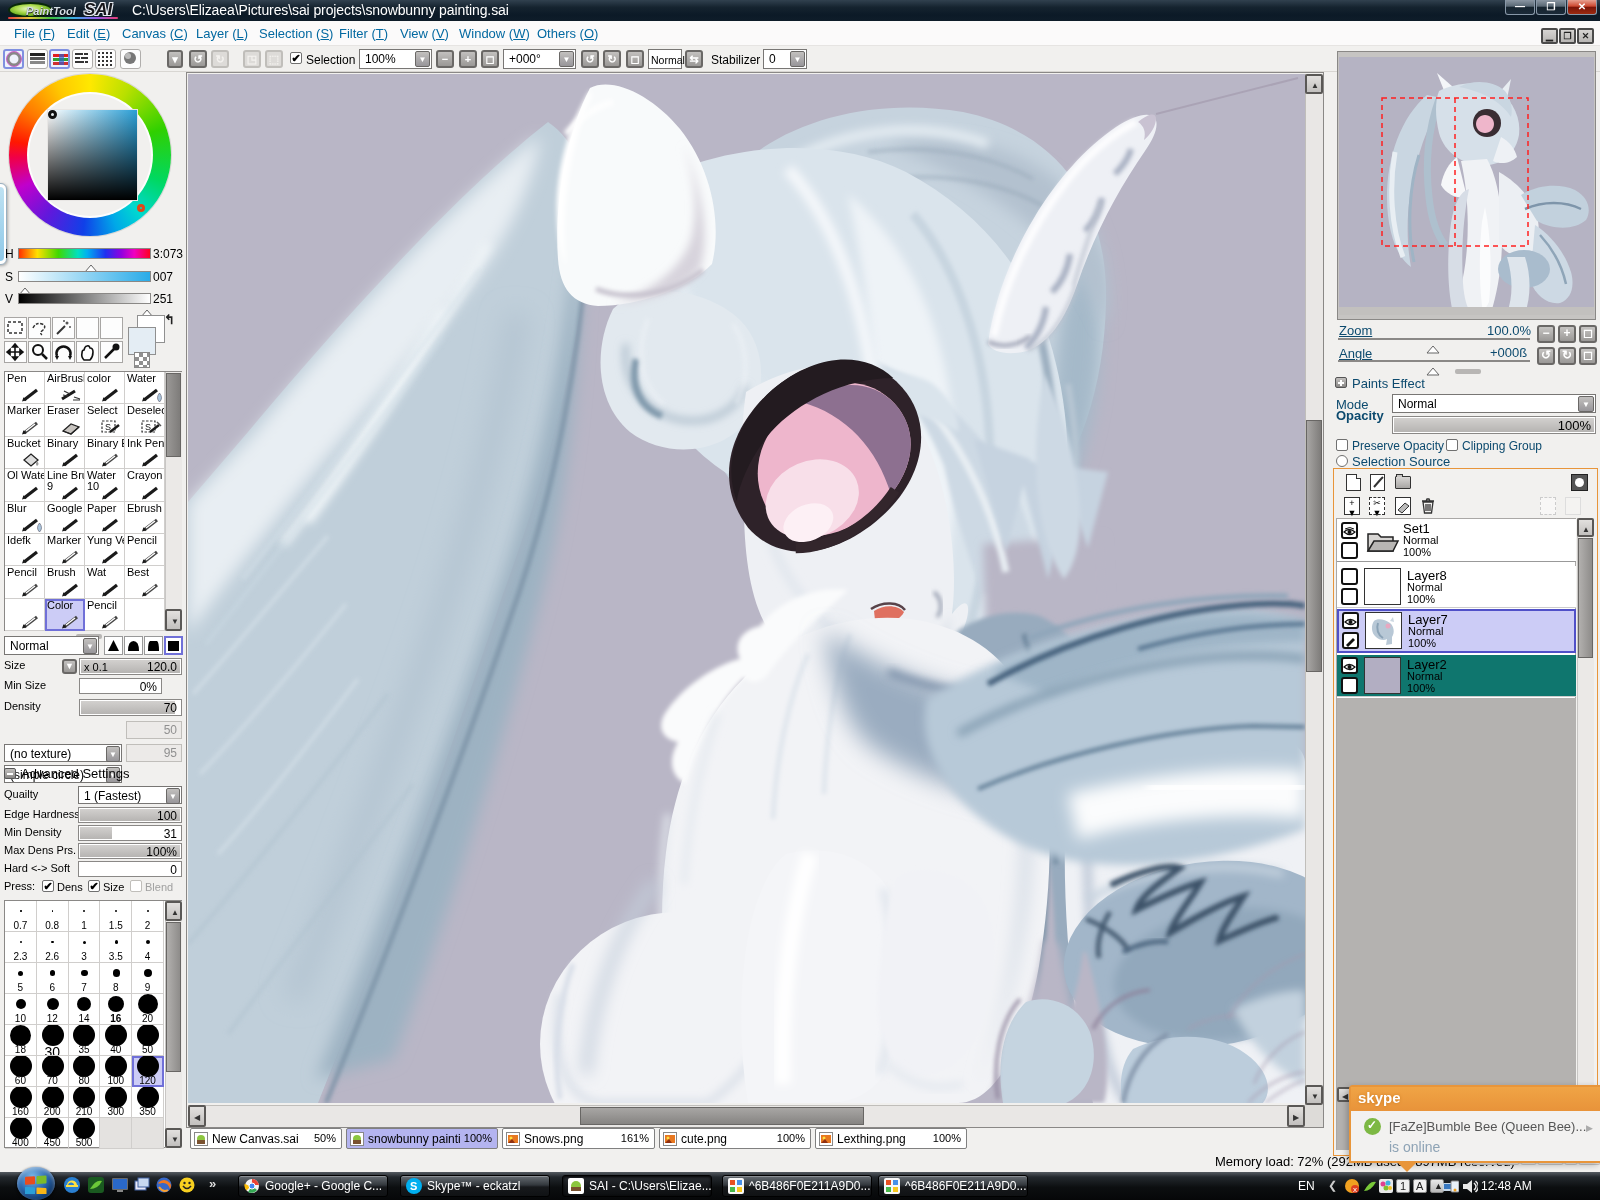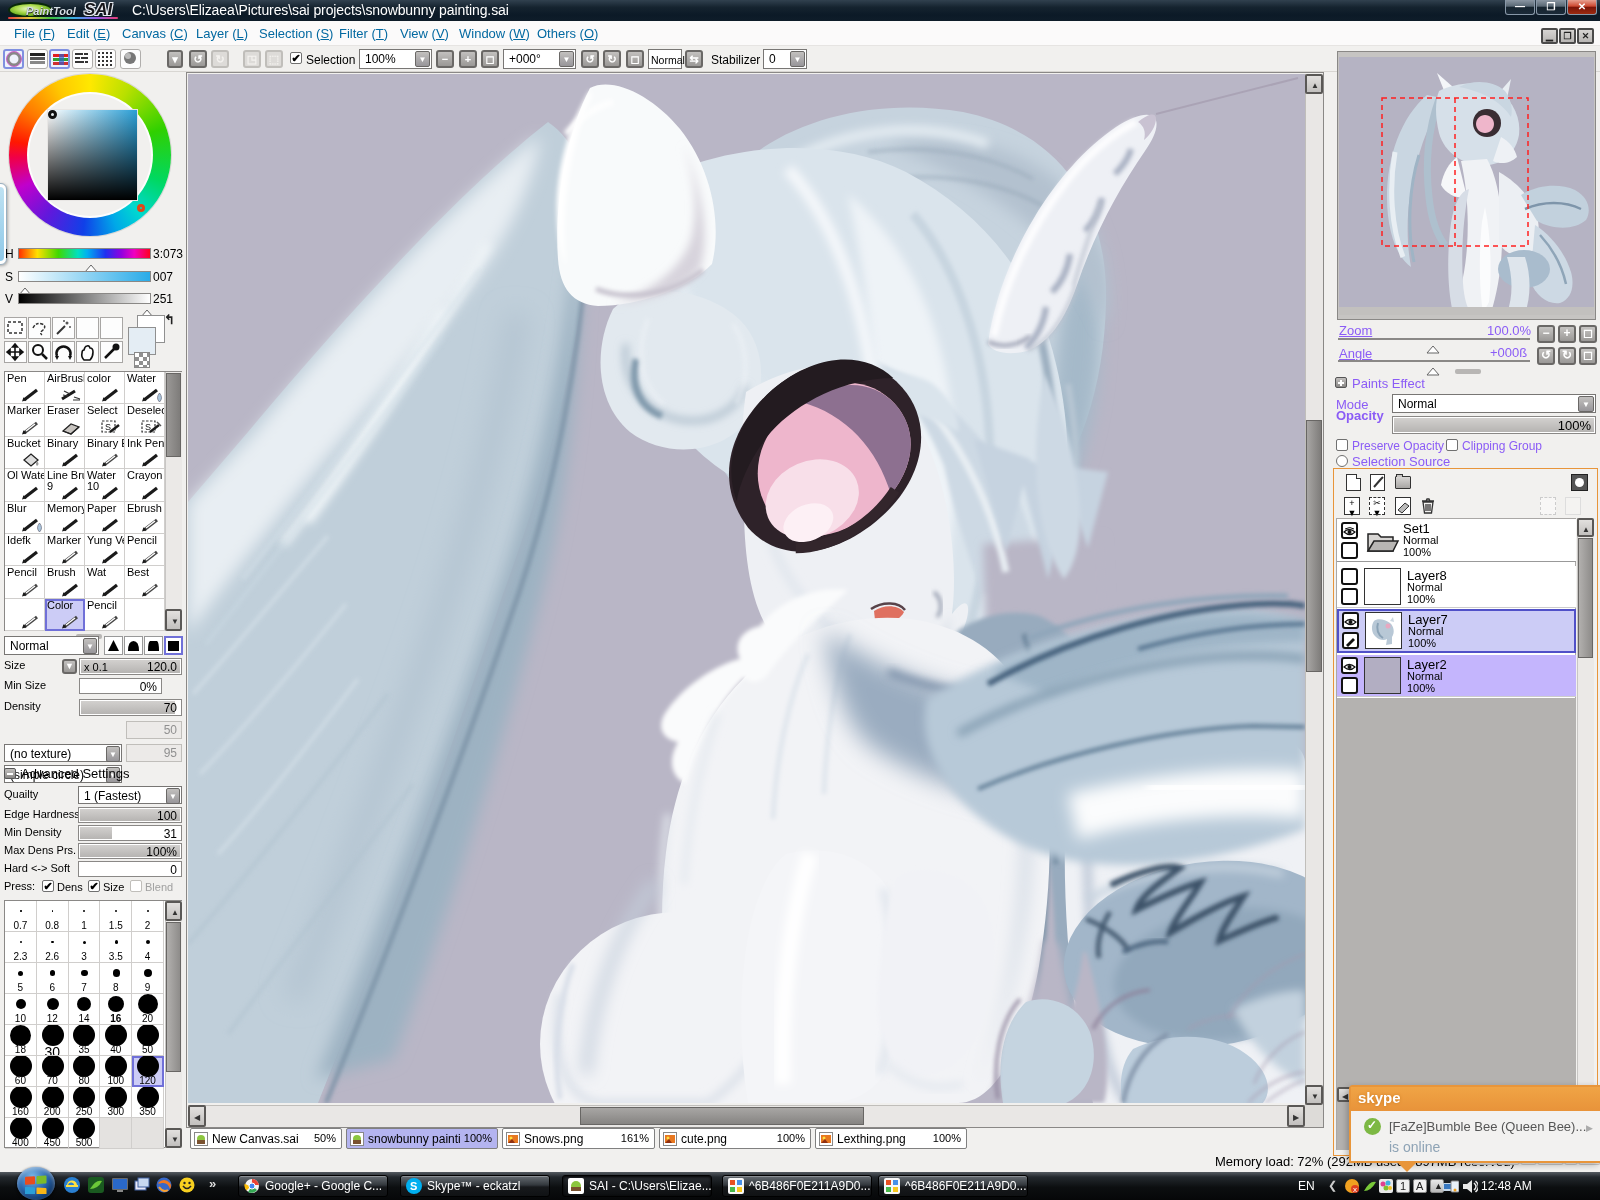--- a/index.html
+++ b/index.html
@@ -52,21 +52,21 @@
 
 #cvwrap{left:186px;top:72px;width:1138px;height:1056px;background:#f1f0ee;border:1px solid #8a8886;}
 #painting{position:absolute;left:1px;top:1px;width:1117px;height:1029px;}
 
 .tab{top:1128px;height:21px;background:#fff;border:1px solid #808080;border-radius:2px;font-size:12px;color:#000;}
 .tab.sel{background:#b4b4f0;}
 .tabico{position:absolute;left:3px;top:3px;width:14px;height:14px;border:1px solid #888;background:#fff;}
 .tabz{position:absolute;right:5px;top:3px;font-size:11px;}
 .tabt{position:absolute;left:21px;top:3px;font-size:12px;white-space:nowrap;max-width:92px;overflow:hidden;}
 
-.rlabel{font-size:13px;color:#8b5cf6;}
+.rlabel{font-size:13px;color:#0c4a6e;}
 .rbtn{position:absolute;width:18px;height:18px;background:linear-gradient(180deg,#c6c4c2,#9a9896);border:2px solid #6a6866;border-radius:3px;color:#fff;font-weight:bold;text-align:center;font-size:12px;line-height:13px;}
 
 #taskbar{left:0;top:1172px;width:1600px;height:28px;background:linear-gradient(180deg,#555b61 0%,#23282d 18%,#0c0e10 55%,#060708 100%);}
 .taskbtn{top:1175px;height:22px;border-radius:3px;border:1px solid #000;background:linear-gradient(180deg,#666c72 0%,#33383d 45%,#17191c 55%,#101214 100%);box-shadow:inset 0 1px 0 rgba(255,255,255,.25);color:#fff;font-size:12px;}
 .taskbtn .ti{position:absolute;left:5px;top:2px;width:16px;height:16px;border-radius:2px;}
 .taskbtn .tt{position:absolute;left:26px;top:3px;white-space:nowrap;}
 .trayico{top:1179px;width:14px;height:14px;border-radius:2px;}
 </style></head><body>
 <div id="page">
 <div id="titlebar" class="abs"></div>
@@ -364,21 +364,21 @@
         <div style="position:absolute;left:2px;top:0;font-size:11px;">Blur</div>
         <svg style="position:absolute;right:1px;bottom:1px" width="22" height="15">
           <path d="M3 13 L16 3" stroke="#1a1a1a" stroke-width="3.2"></path>
           <path d="M1 14.5 l4.5-1.2 -3-3z" fill="#1a1a1a"></path>
         </svg>
         <svg style="position:absolute;right:0;bottom:0" width="9" height="10">
           <path d="M4.5 0 q4 5 0 9 q-4-4 0-9z" fill="#aac6dd" stroke="#667" stroke-width=".7"></path>
         </svg>
       </div>
 <div class="gcell" style="left:40px;top:129.6px;width:40px;height:32.4px;">
-        <div style="position:absolute;left:2px;top:0;font-size:11px;">Memory</div>
+        <div style="position:absolute;left:2px;top:0;font-size:11px;">Google</div>
         <svg style="position:absolute;right:1px;bottom:1px" width="22" height="15">
           <path d="M3 13 L16 3" stroke="#1a1a1a" stroke-width="3.2"></path>
           <path d="M1 14.5 l4.5-1.2 -3-3z" fill="#1a1a1a"></path>
         </svg>
       </div>
 <div class="gcell" style="left:80px;top:129.6px;width:40px;height:32.4px;">
         <div style="position:absolute;left:2px;top:0;font-size:11px;">Paper</div>
         <svg style="position:absolute;right:1px;bottom:1px" width="22" height="15">
           <path d="M3 13 L16 3" stroke="#1a1a1a" stroke-width="3.2"></path>
           <path d="M1 14.5 l4.5-1.2 -3-3z" fill="#1a1a1a"></path>
@@ -680,21 +680,21 @@
 <div class="gcell" style="left:0.0px;top:186.0px;width:31.8px;height:31.0px;">
         <div class="dot" style="left:4.9px;top:-1.0px;width:22px;height:22px;"></div>
         <div style="position:absolute;left:0;right:0;top:19px;text-align:center;font-size:10px;">160</div>
       </div>
 <div class="gcell" style="left:31.8px;top:186.0px;width:31.8px;height:31.0px;">
         <div class="dot" style="left:4.9px;top:-1.0px;width:22px;height:22px;"></div>
         <div style="position:absolute;left:0;right:0;top:19px;text-align:center;font-size:10px;">200</div>
       </div>
 <div class="gcell" style="left:63.6px;top:186.0px;width:31.8px;height:31.0px;">
         <div class="dot" style="left:4.9px;top:-1.0px;width:22px;height:22px;"></div>
-        <div style="position:absolute;left:0;right:0;top:19px;text-align:center;font-size:10px;">250</div>
+        <div style="position:absolute;left:0;right:0;top:19px;text-align:center;font-size:10px;">210</div>
       </div>
 <div class="gcell" style="left:95.4px;top:186.0px;width:31.8px;height:31.0px;">
         <div class="dot" style="left:4.9px;top:-1.0px;width:22px;height:22px;"></div>
         <div style="position:absolute;left:0;right:0;top:19px;text-align:center;font-size:10px;">300</div>
       </div>
 <div class="gcell" style="left:127.2px;top:186.0px;width:31.8px;height:31.0px;">
         <div class="dot" style="left:4.9px;top:-1.0px;width:22px;height:22px;"></div>
         <div style="position:absolute;left:0;right:0;top:19px;text-align:center;font-size:10px;">350</div>
       </div>
 <div class="gcell" style="left:0.0px;top:217.0px;width:31.8px;height:31.0px;">
@@ -1072,21 +1072,21 @@
  <div class="abs" style="left:26px;top:1px;width:37px;height:37px;border:1px solid #333;background:#fff;"><svg width="35" height="35">
           <path d="M8 8 C5 12 5 20 10 24 C13 27 18 28 21 26 L20 32 L26 31 L26 24 C29 20 28 13 24 10 C19 6 11 5 8 8z" fill="#b8c8d6"></path>
           <path d="M12 10 C10 16 12 22 17 25" stroke="#8aa2b6" stroke-width="2" fill="none"></path>
           <circle cx="22" cy="13" r="2.5" fill="#e8a8c0"></circle>
           <path d="M24 8 l3-4 1 5z" fill="#ccd8e2"></path>
         </svg></div>
  <div class="abs" style="left:69px;top:1px;font-size:13px;">Layer7</div>
  <div class="abs" style="left:69px;top:14px;font-size:11px;">Normal</div>
  <div class="abs" style="left:69px;top:26px;font-size:11px;">100%</div>
 </div>
-<div class="abs" style="left:1337px;top:655px;width:239px;height:42px;background:#c4b5fd;border-bottom:1px solid #ccc;">
+<div class="abs" style="left:1337px;top:655px;width:239px;height:42px;background:#0f766e;border-bottom:1px solid #ccc;">
  <div class="abs" style="left:4px;top:2px;width:17px;height:17px;border:2px solid #111;border-radius:3px;background:#fff;"><svg width="13" height="13">
           <path d="M1 7 q5-5 11 0 q-5 5 -11 0z" fill="#fff" stroke="#111" stroke-width="1.2"></path>
           <circle cx="6.5" cy="7" r="2" fill="#111"></circle>
         </svg></div>
  <div class="abs" style="left:4px;top:22px;width:17px;height:17px;border:2px solid #111;border-radius:3px;background:#fff;"></div>
  <div class="abs" style="left:27px;top:2px;width:37px;height:37px;border:1px solid #333;background:#b2aec2;"></div>
  <div class="abs" style="left:70px;top:2px;font-size:13px;">Layer2</div>
  <div class="abs" style="left:70px;top:15px;font-size:11px;">Normal</div>
  <div class="abs" style="left:70px;top:27px;font-size:11px;">100%</div>
 </div>

